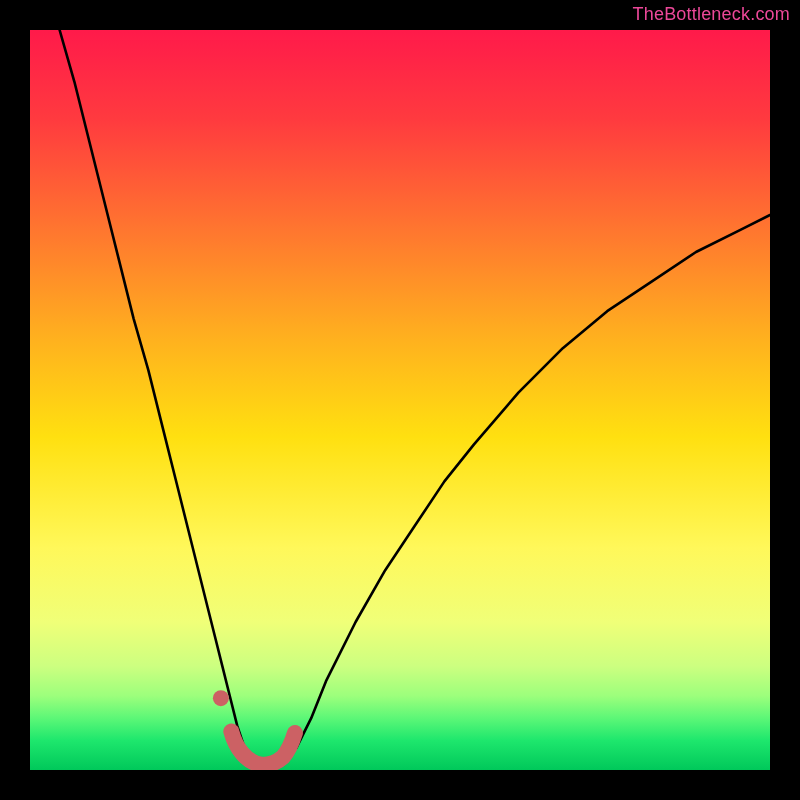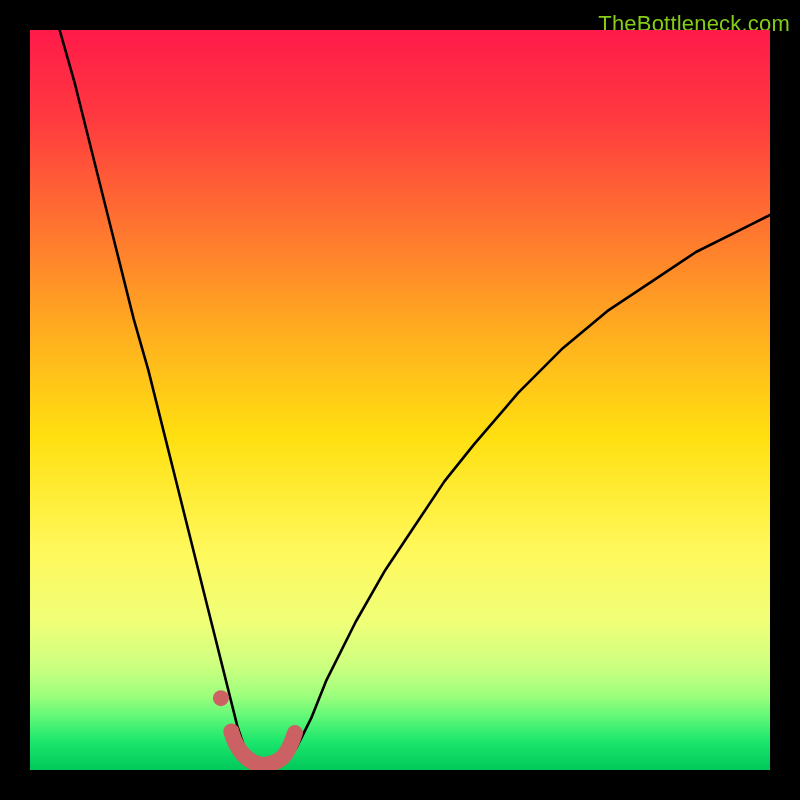--- a/index.html
+++ b/index.html
@@ -28,24 +28,24 @@
   }
   .curve-layer {
     position: absolute;
     left: 0;
     top: 0;
     width: 100%;
     height: 100%;
   }
   .watermark {
     position: absolute;
-    top: 11px;
+    top: 4px;
     right: 10px;
-    color: #84cc16;
-    font-size: 22px;
+    color: #ec4899;
+    font-size: 18px;
     font-weight: 500;
     letter-spacing: 0.2px;
   }
 </style>
 </head>
 <body>
 
 <div class="watermark">TheBottleneck.com</div>
 
 <div class="frame">

